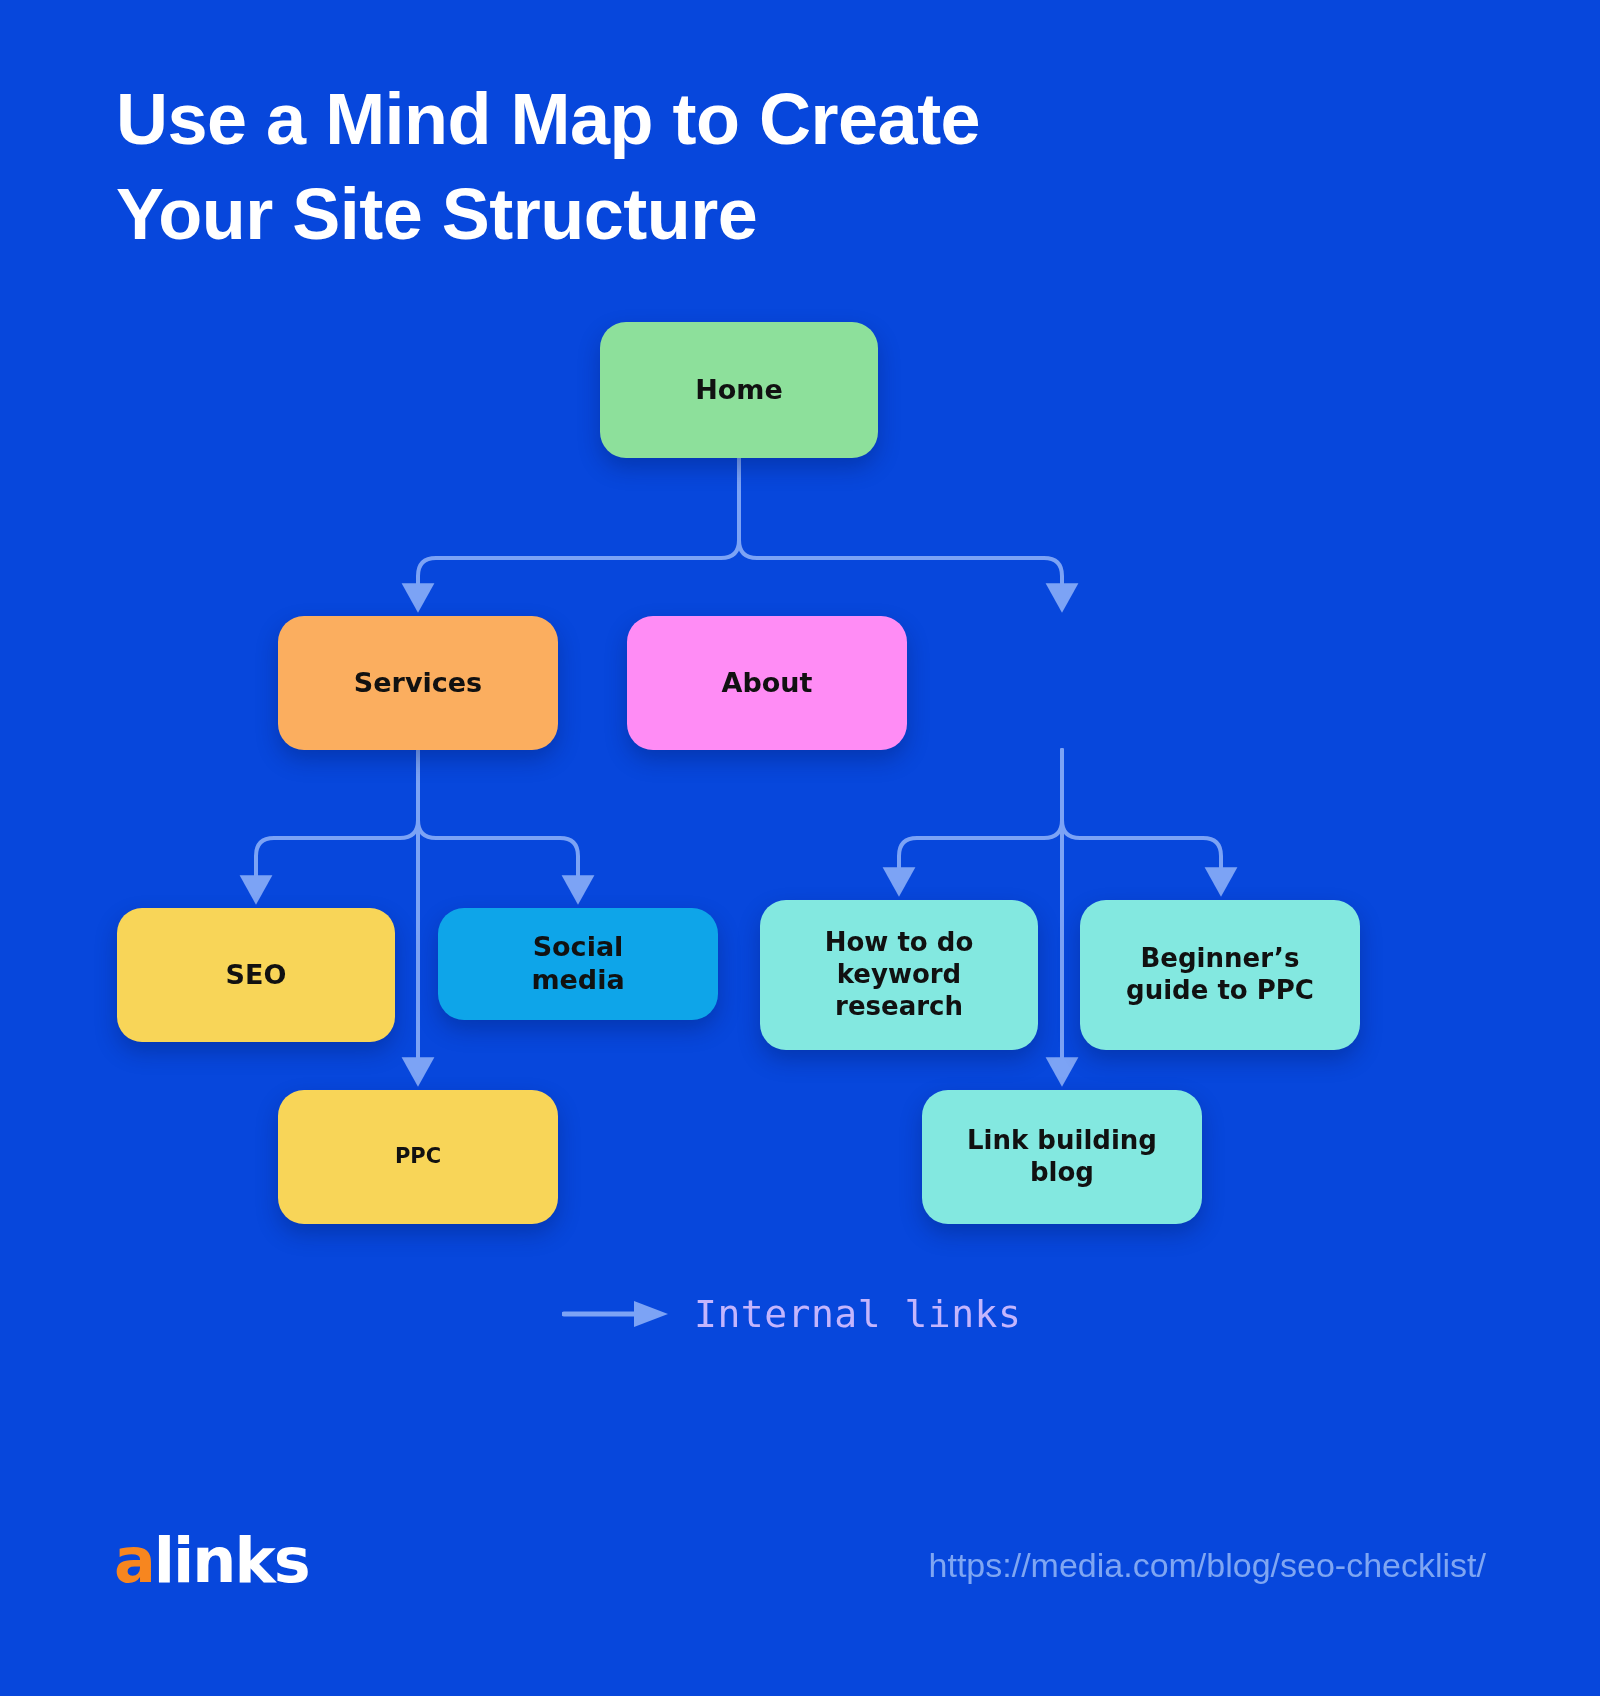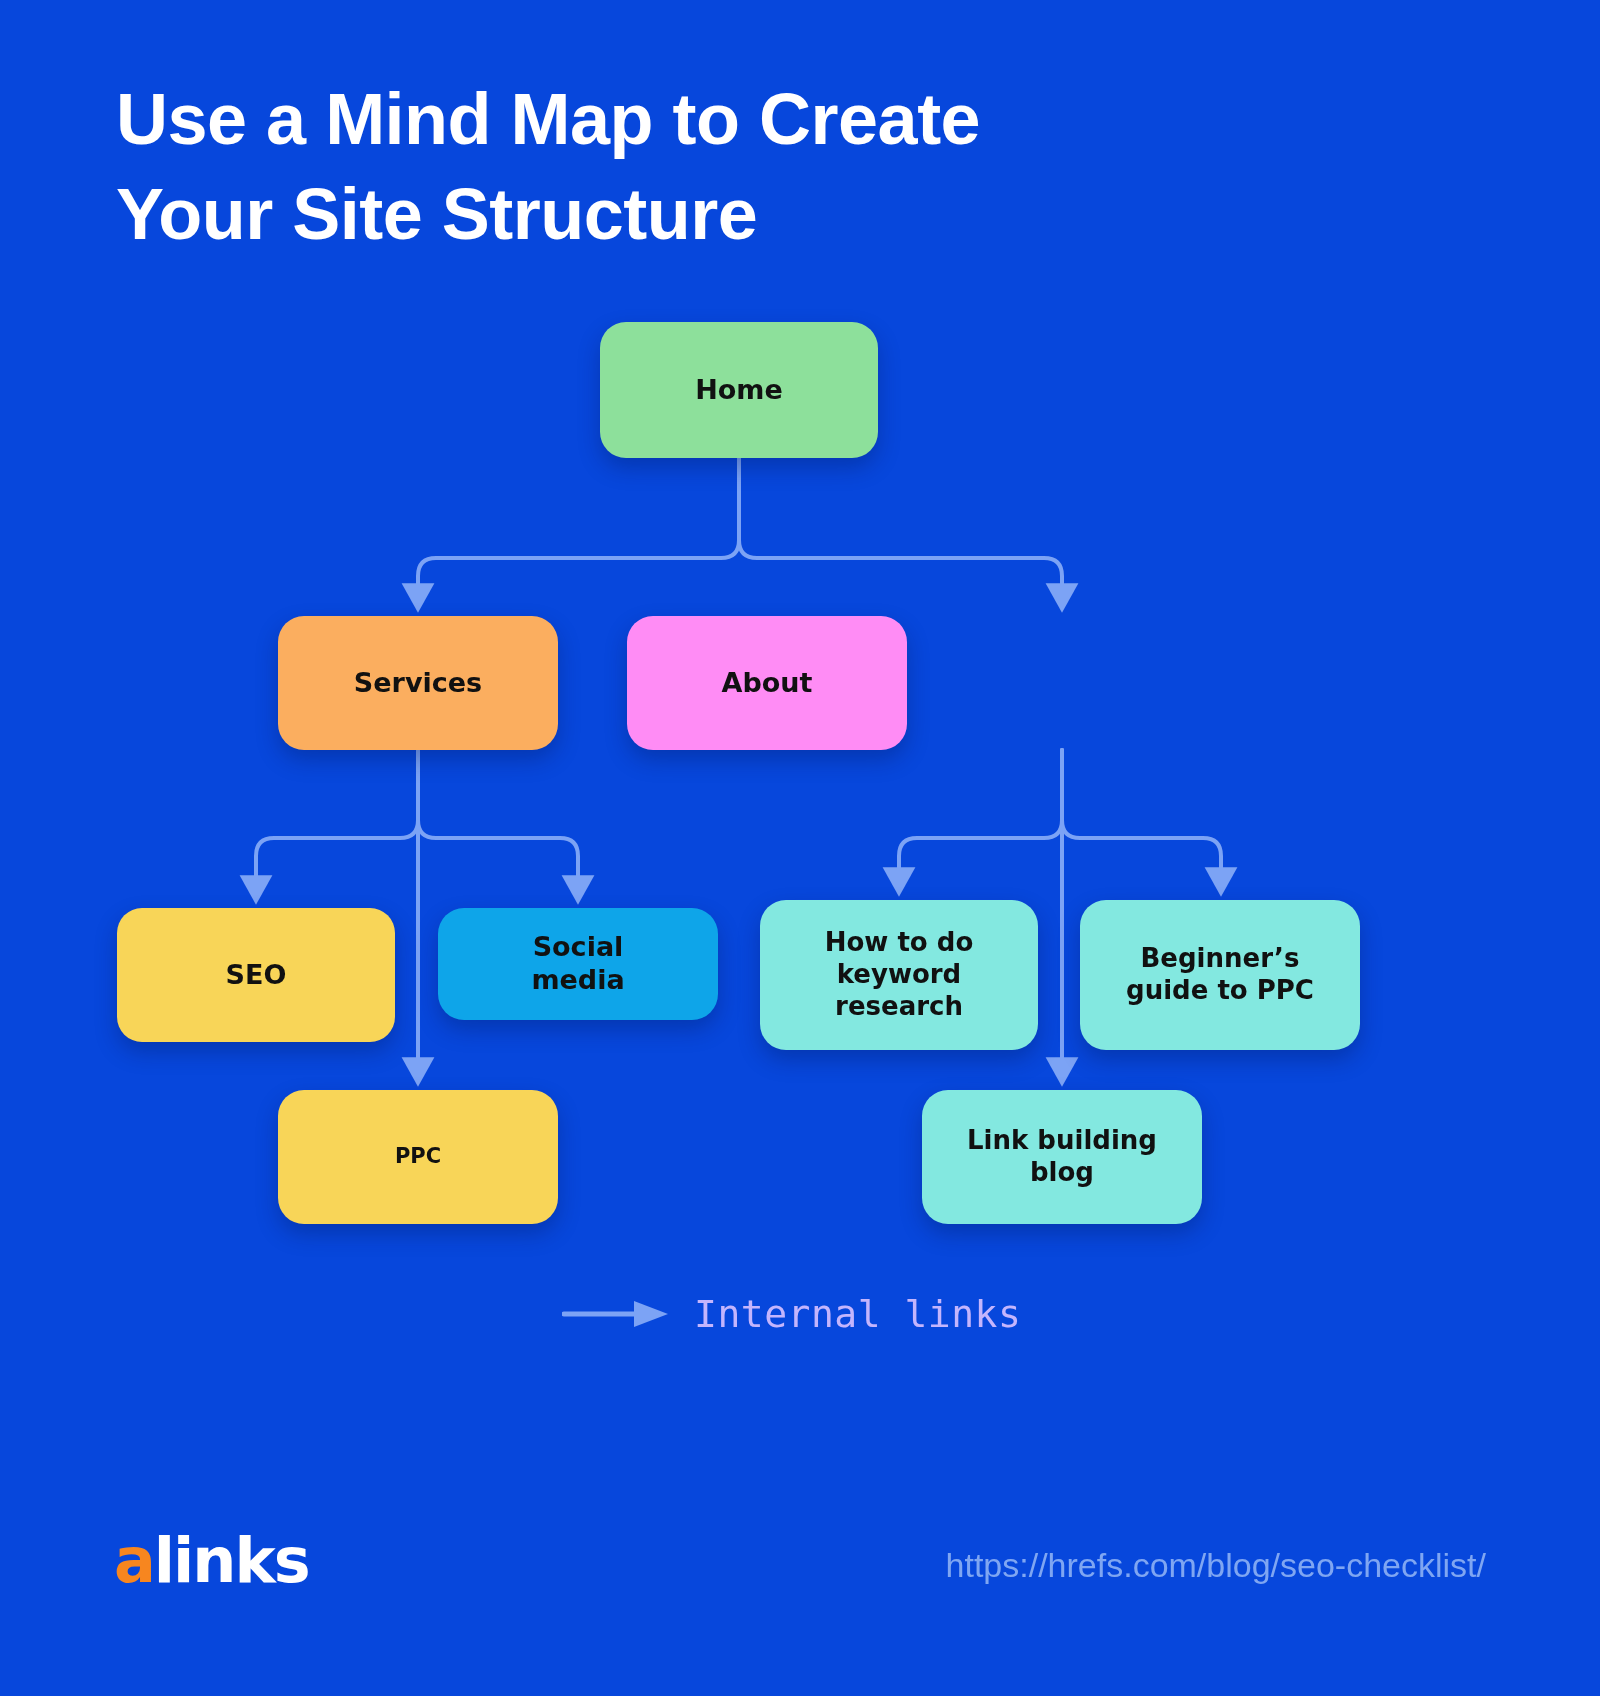--- a/index.html
+++ b/index.html
@@ -180,15 +180,15 @@
   <div id="legend">
     <svg width="110" height="32" viewBox="0 0 110 32" xmlns="http://www.w3.org/2000/svg">
       <line x1="2" y1="16" x2="74" y2="16" stroke="#7CA3F5" stroke-width="5" stroke-linecap="round"></line>
       <path d="M72,3 L106,16 L72,29 Z" fill="#7CA3F5"></path>
     </svg>
     <span id="legend-label">Internal links</span>
   </div>
 
   <div id="logo"><span class="logo-a">a</span><span class="logo-rest">links</span></div>
 
-  <div id="footer-url">https://hrefs.com/blog/seo-checklist/</div>
+  <div id="footer-url">https://media.com/blog/seo-checklist/</div>
 
 </div>
 
 </body></html>

